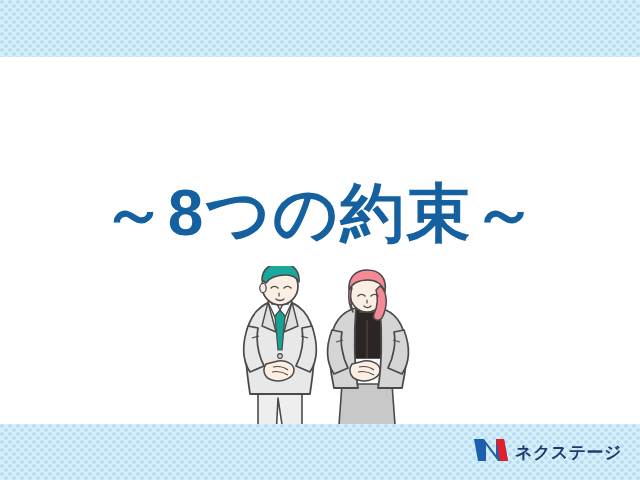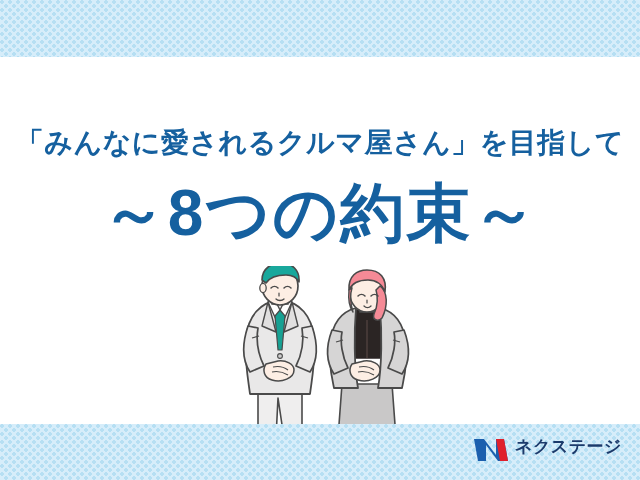--- a/index.html
+++ b/index.html
@@ -66,41 +66,40 @@
     width: 190px;
     height: 172px;
   }
 
   
   #logo {
     position: absolute;
     right: 18px;
     top: 437px;
     display: flex;
-    align-items: flex-start;
+    align-items: flex-end;
     gap: 7px;
   }
   #logo-mark { display: block; }
   #logo-text {
     color: #1b3a6b;
     font-size: 17px;
     font-weight: bold;
     letter-spacing: 0.5px;
     line-height: 20px;
     white-space: nowrap;
   }
 </style>
 </head>
 <body>
 
 <div id="banner">
 
   <div id="band-top" class="dot-band"></div>
 
-  <div id="headline-sub" class="headline-wrap">「みんなに愛されるクルマ屋さん」を目指して</div>
 
   <div id="headline-main" class="headline-wrap">～8つの約束～</div>
 
   <svg id="illustration" viewBox="0 0 190 172">
 
     <g>
 
       <path d="M30 126 L30 172 L48 172 L50 132 L56 172 L74 172 L74 126 Z" fill="#efeeee" stroke="#4a4a4a" stroke-width="1.6" stroke-linejoin="round"></path>
 
       <path d="M52 34

